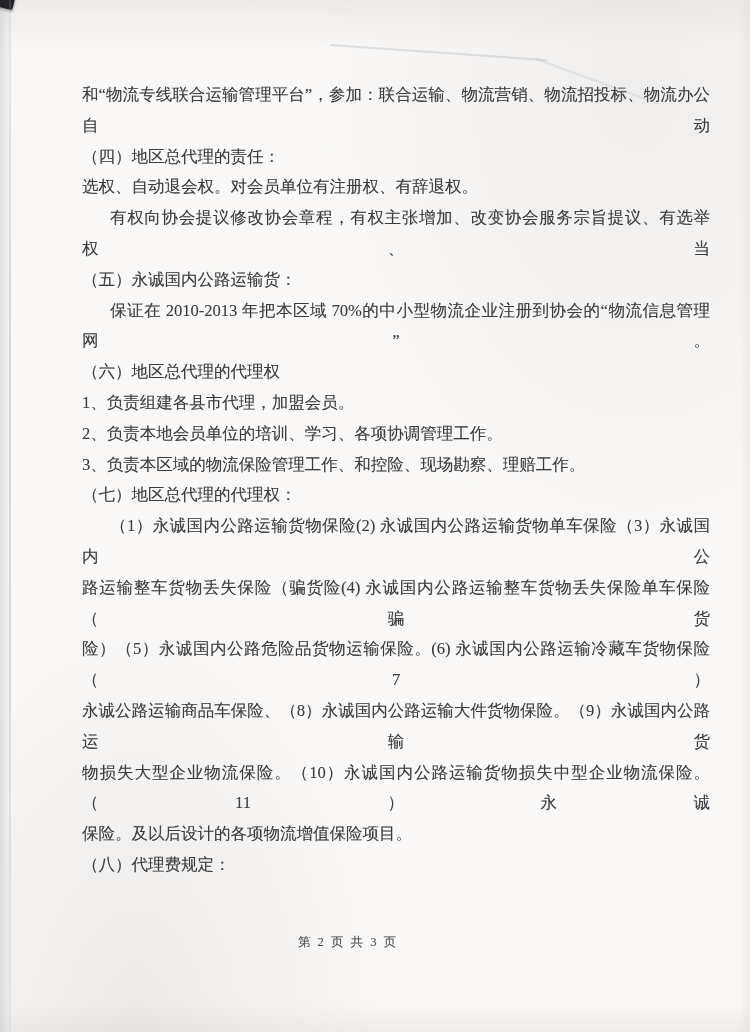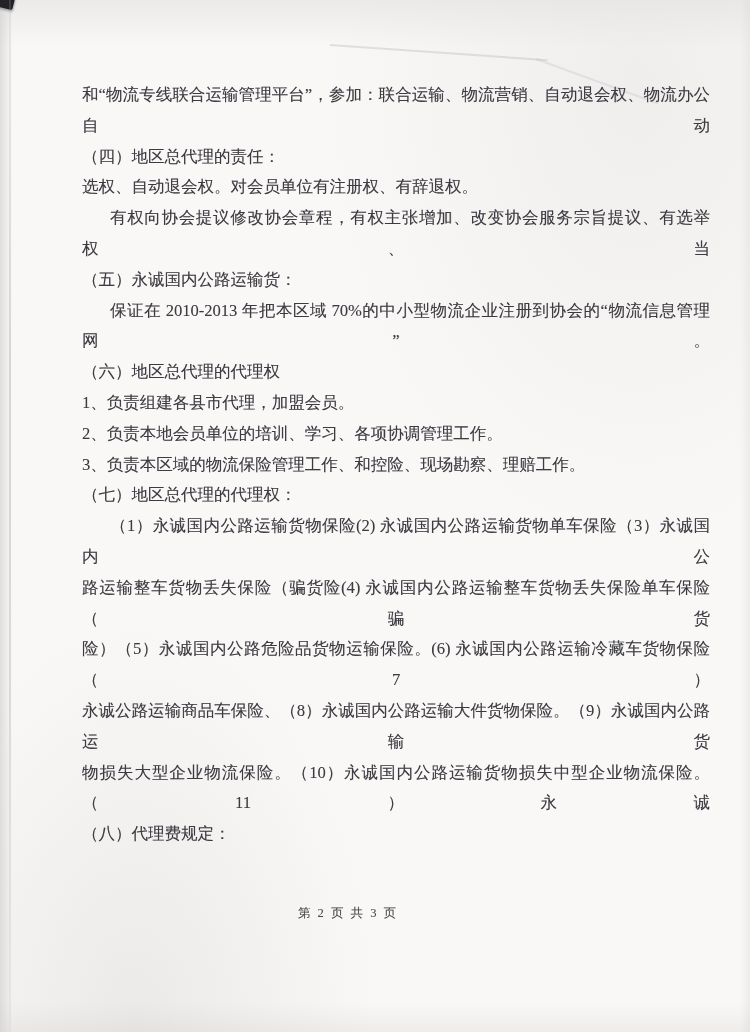--- a/index.html
+++ b/index.html
@@ -82,51 +82,52 @@
   }
   .line.justify {
     text-align: justify;
     text-align-last: justify;
   }
   .line.indent {
     text-indent: 1.7em;
   }
   .footer {
     position: absolute;
-    top: 905px;
+    top: 934px;
     left: 0;
     width: 696px;
     text-align: center;
     font-size: 12.5px;
     letter-spacing: 2px;
     color: #4a494f;
     text-shadow: 0.3px 0.3px 0.5px rgba(75,75,85,0.3);
   }
 </style>
 </head>
 <body>
 
 <div class="scan-page">
   <div class="corner-mark"></div>
   <div class="crease-left"></div>
   <div class="crease-top-a"></div>
   <div class="crease-top-b"></div>
   <div class="text-body" id="doc-body">
-      <div class="line justify">和“物流专线联合运输管理平台”，参加：联合运输、物流营销、自动退会权、物流办公自动</div>
+      <div class="line justify">和“物流专线联合运输管理平台”，参加：联合运输、物流营销、物流招投标、物流办公自动</div>
       <div class="line">（四）地区总代理的责任：</div>
       <div class="line">选权、自动退会权。对会员单位有注册权、有辞退权。</div>
       <div class="line indent justify">有权向协会提议修改协会章程，有权主张增加、改变协会服务宗旨提议、有选举权、当</div>
       <div class="line">（五）永诚国内公路运输货：</div>
       <div class="line indent justify">保证在 2010-2013 年把本区域 70%的中小型物流企业注册到协会的“物流信息管理网”。</div>
       <div class="line">（六）地区总代理的代理权</div>
       <div class="line">1、负责组建各县市代理，加盟会员。</div>
       <div class="line">2、负责本地会员单位的培训、学习、各项协调管理工作。</div>
       <div class="line">3、负责本区域的物流保险管理工作、和控险、现场勘察、理赔工作。</div>
       <div class="line">（七）地区总代理的代理权：</div>
       <div class="line indent justify">（1）永诚国内公路运输货物保险(2) 永诚国内公路运输货物单车保险（3）永诚国内公</div>
       <div class="line justify">路运输整车货物丢失保险（骗货险(4) 永诚国内公路运输整车货物丢失保险单车保险（骗货</div>
       <div class="line justify">险）（5）永诚国内公路危险品货物运输保险。(6) 永诚国内公路运输冷藏车货物保险（7）</div>
       <div class="line justify">永诚公路运输商品车保险、（8）永诚国内公路运输大件货物保险。（9）永诚国内公路运输货</div>
       <div class="line justify">物损失大型企业物流保险。（10）永诚国内公路运输货物损失中型企业物流保险。（11）永诚</div>
+      <div class="line">保险。及以后设计的各项物流增值保险项目。</div>
       <div class="line">（八）代理费规定：</div>
     </div>
   <div class="footer">第 2 页 共 3 页</div>
 </div>
 
 </body></html>

